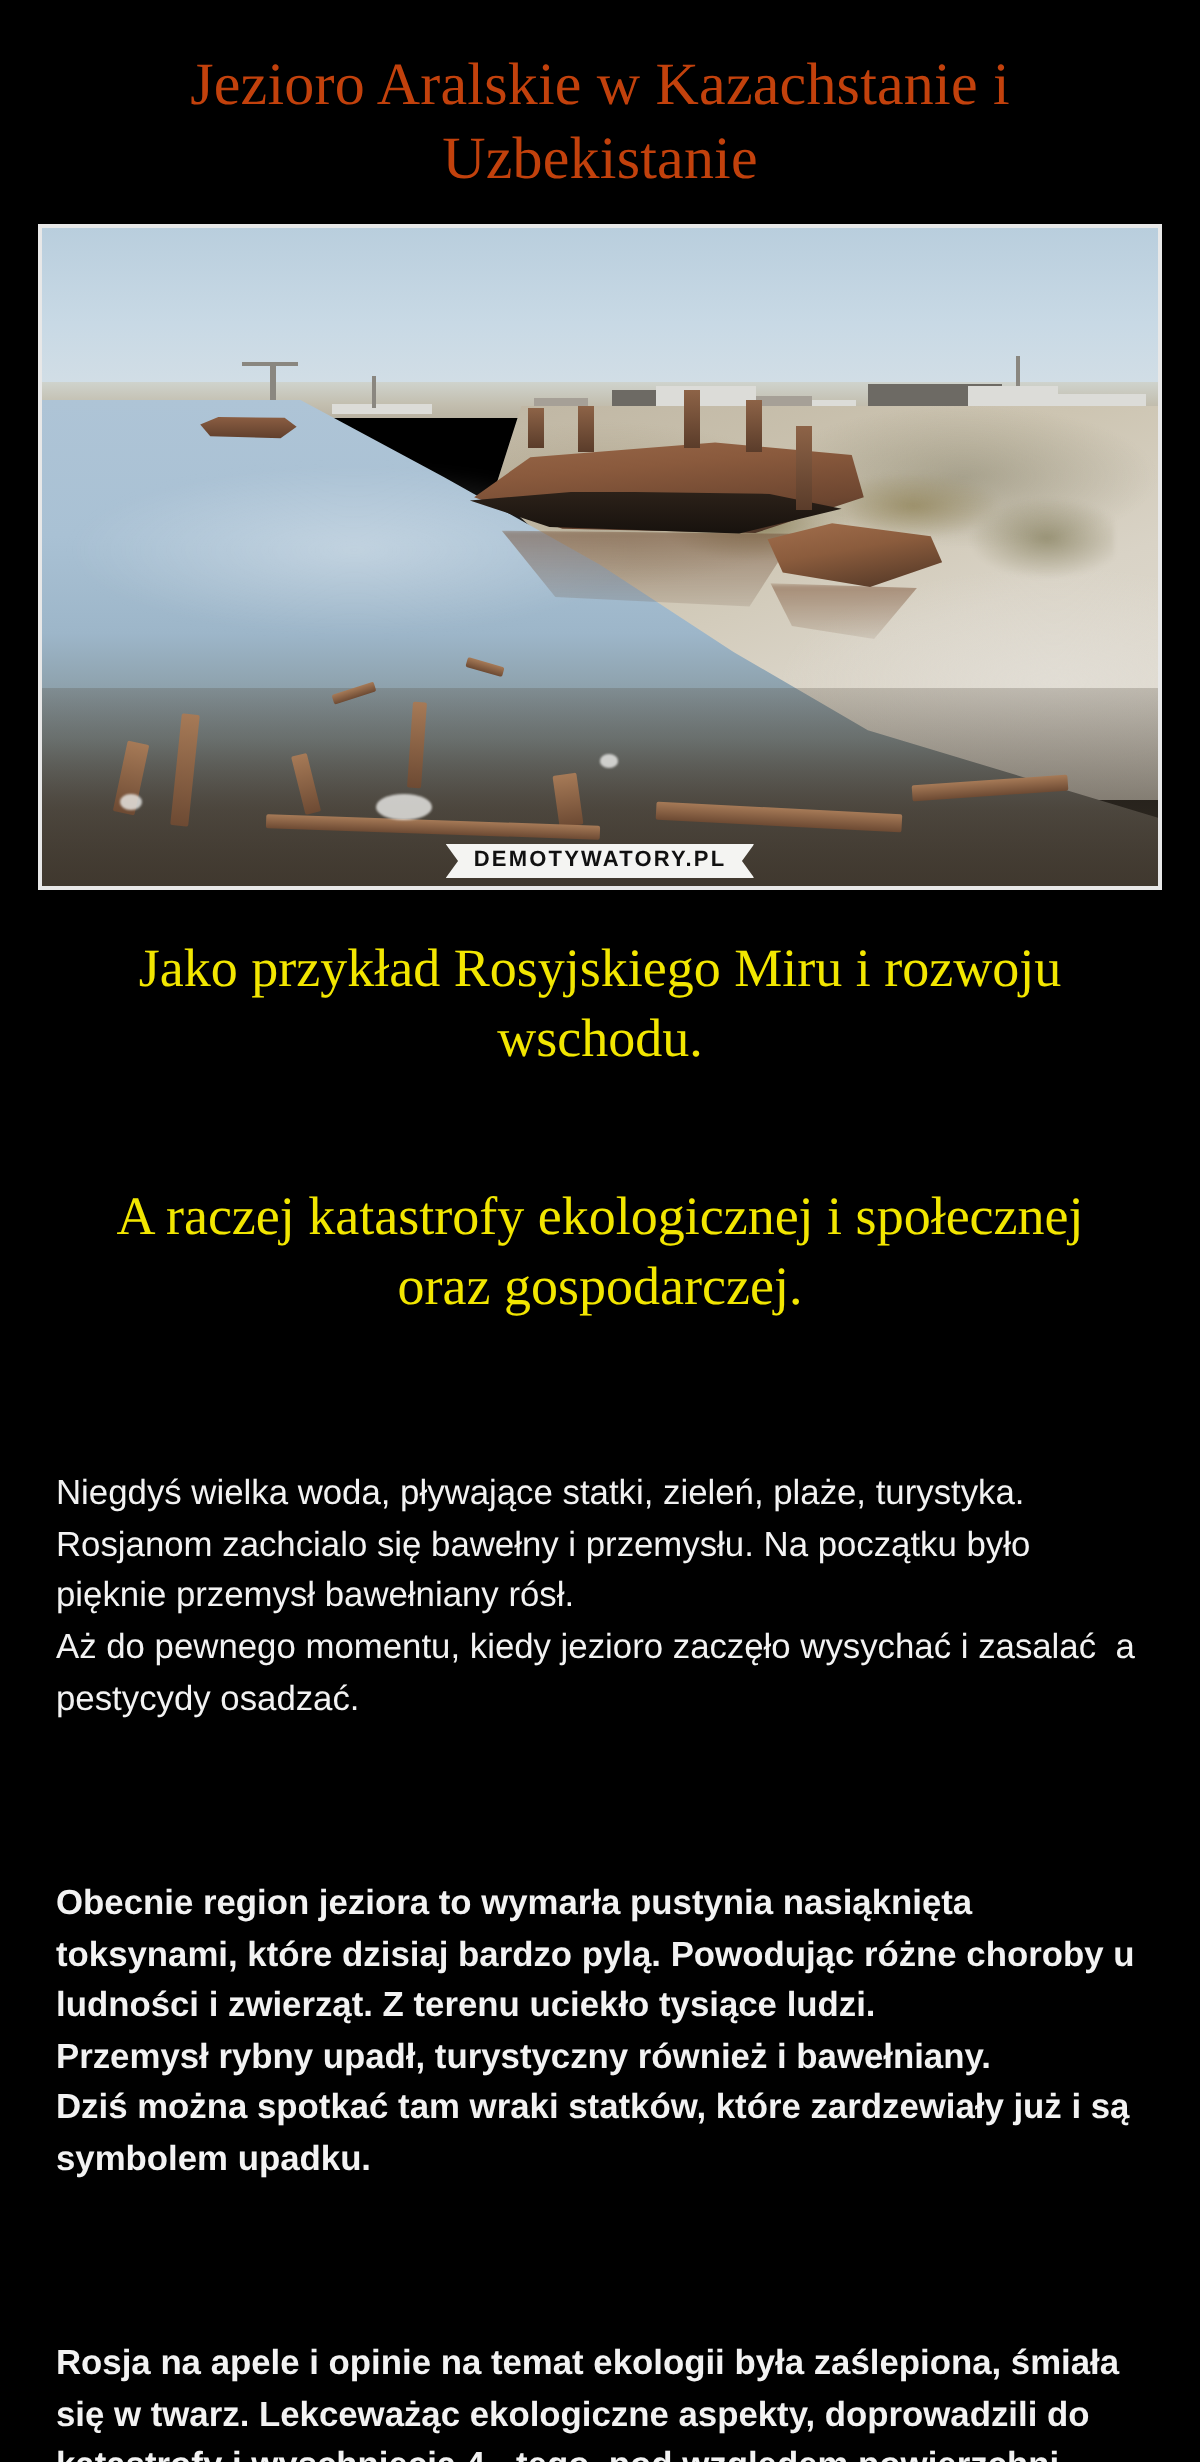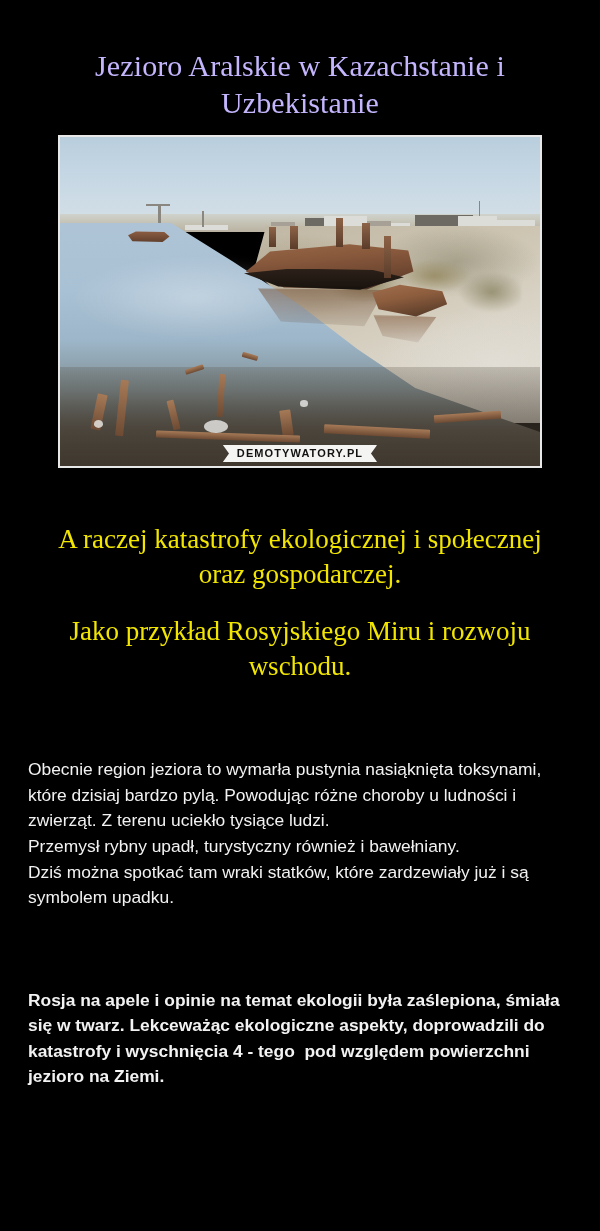--- a/index.html
+++ b/index.html
@@ -18,34 +18,33 @@
   .page {
     position:relative;
     width:600px;
     height:1231px;
     background:#000000;
   }
 
   
   .title {
     font-family:"Liberation Serif", serif;
-    color:#c4b5fd;
+    color:#c2410c;
     font-size:30px;
     line-height:37px;
     font-weight:400;
     text-align:center;
     padding:24px 45px 0 45px;
     letter-spacing:0.1px;
-    margin-top:23px;
   }
 
   
   .photo-wrap {
     position:relative;
-    width:484px;
+    width:562px;
     margin:14px auto 0 auto;
     height:333px;
     border:2px solid #e8e8e8;
     background:#000;
     overflow:hidden;
   }
   .photo {
     position:absolute;
     inset:0;
     overflow:hidden;
@@ -321,24 +320,27 @@
       <div class="stick" style="left:20%; top:90%; width:30%; height:2.2%; transform:rotate(2deg);"></div>
       <div class="stick" style="left:78%; top:84%; width:14%; height:2.4%; transform:rotate(-4deg);"></div>
       <div class="foam" style="left:30%; top:86%; width:5%; height:4%;"></div>
       <div class="foam" style="left:7%;  top:86%; width:2%; height:2.5%;"></div>
       <div class="foam" style="left:50%; top:80%; width:1.6%; height:2%;"></div>
 
       <div class="watermark">DEMOTYWATORY.PL</div>
     </div>
   </div>
 
+  <div class="heading first">Jako przykład Rosyjskiego Miru i rozwoju wschodu.</div>
+
   <div class="heading second">A raczej katastrofy ekologicznej i społecznej oraz gospodarczej.</div>
 
-  <div class="heading first">Jako przykład Rosyjskiego Miru i rozwoju wschodu.</div>
-
   <div class="body-text">
+    <div class="para">Niegdyś wielka woda, pływające statki, zieleń, plaże, turystyka.
+Rosjanom zachcialo się bawełny i przemysłu. Na początku było pięknie przemysł bawełniany rósł.
+Aż do pewnego momentu, kiedy jezioro zaczęło wysychać i zasalać  a pestycydy osadzać.</div>
     <div class="para">Obecnie region jeziora to wymarła pustynia nasiąknięta toksynami, które dzisiaj bardzo pylą. Powodując różne choroby u ludności i zwierząt. Z terenu uciekło tysiące ludzi.
 Przemysł rybny upadł, turystyczny również i bawełniany.
 Dziś można spotkać tam wraki statków, które zardzewiały już i są symbolem upadku.</div>
     <div class="para">Rosja na apele i opinie na temat ekologii była zaślepiona, śmiała się w twarz. Lekceważąc ekologiczne aspekty, doprowadzili do katastrofy i wyschnięcia 4 - tego  pod względem powierzchni jezioro na Ziemi.</div>
   </div>
 
 </div>
 
 </body></html>

